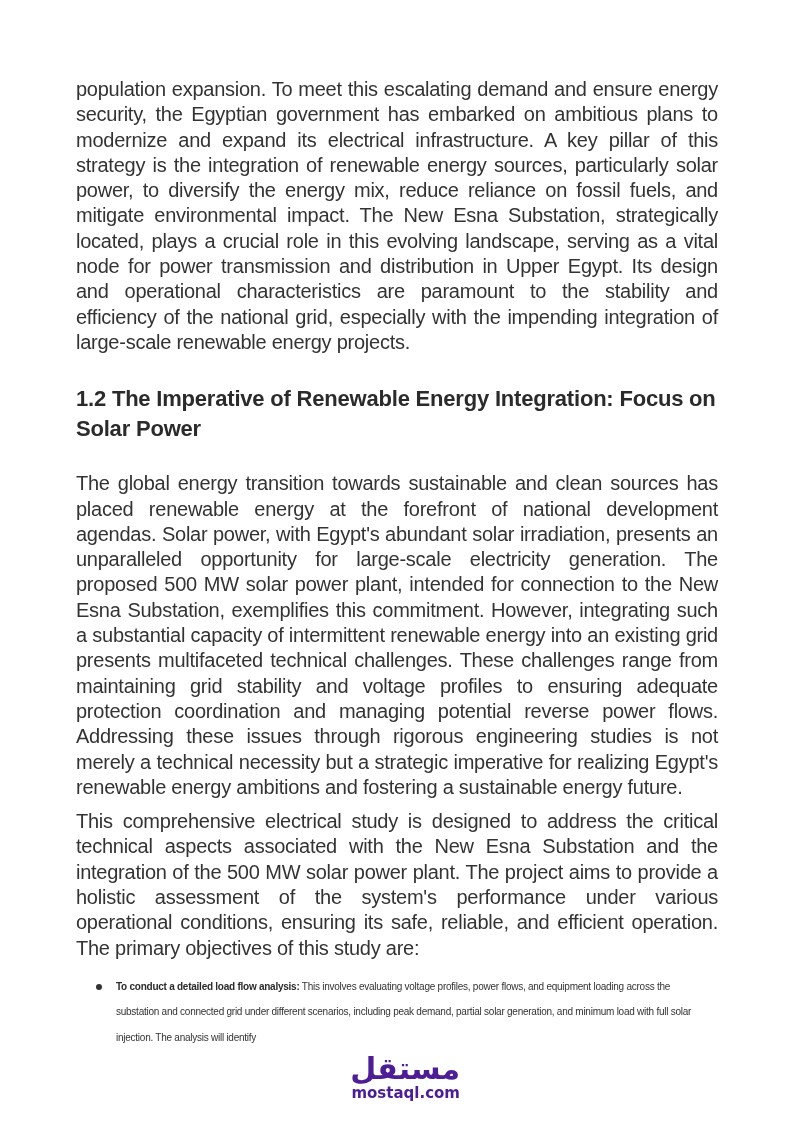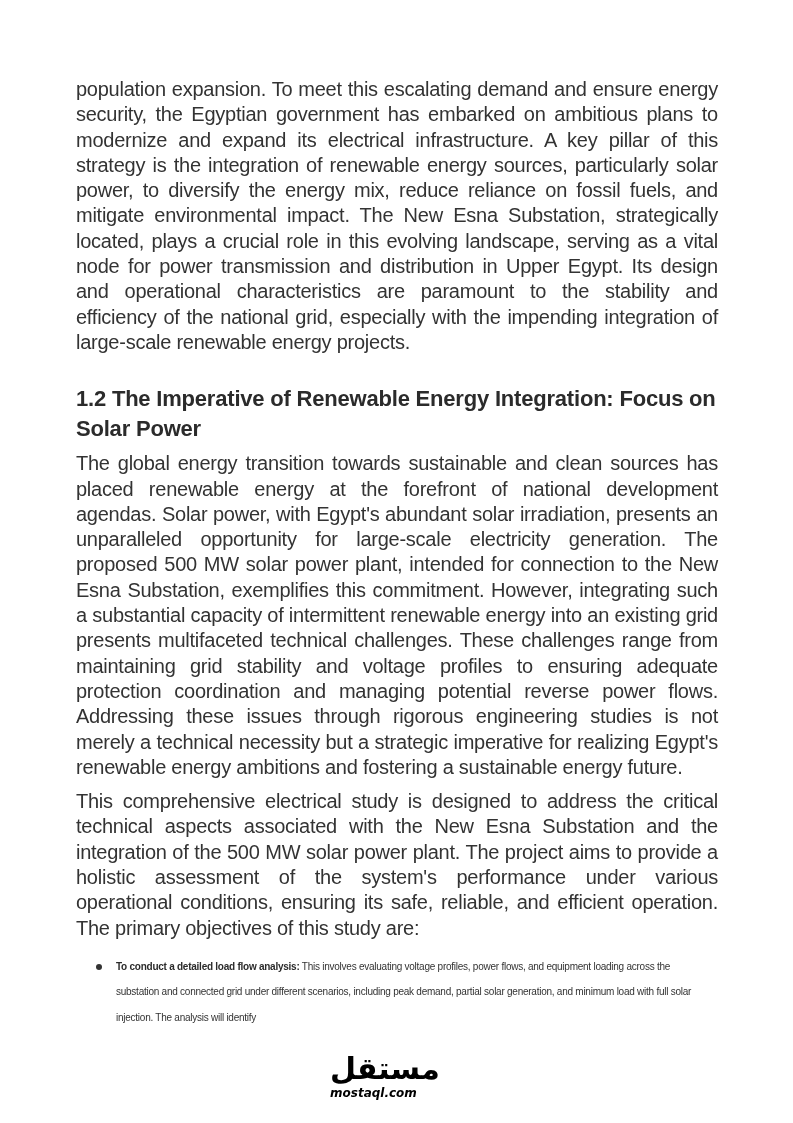--- a/index.html
+++ b/index.html
@@ -11,40 +11,40 @@
     }
     .para {
       font-size: 20px; line-height: 25.3px; margin: 0;
       text-align: justify; letter-spacing: -0.25px;
     }
     h2 {
       font-size: 22px; line-height: 30px; font-weight: bold; color: #2b2b2b;
       margin: 0; letter-spacing: -0.2px;
     }
     .h12 { margin-top: 29px; }
-    .p12 { margin-top: 7px; }
+    .p12 { margin-top: 27px; }
     .h13 { margin-top: 29px; }
     .p13 { margin-top: 9px; }
     ul { margin: 13px 0 0 0; padding: 0 0 0 40px; list-style: none; }
     li {
       position: relative; font-size: 10px; line-height: 25.3px;
       letter-spacing: -0.25px; color: #333333; text-align: left;
       padding-right: 10px;
     }
     li .bullet {
       position: absolute; left: -20px; top: 10px; width: 6px; height: 6px;
       border-radius: 50%; background: #333333;
     }
     li b { color: #2b2b2b; }
     .watermark {
       position: absolute; left: 330px; top: 1052px; width: 130px;
-      text-align: left; color: #000000; font-family: "DejaVu Sans", sans-serif;
+      text-align: right; color: #4c1d95; font-family: "DejaVu Sans", sans-serif;
     }
     .wm-ar { font-size: 30px; line-height: 34px; font-weight: bold; }
-    .wm-en { font-size: 12px; line-height: 14px; font-weight: bold; font-style: italic; }
+    .wm-en { font-size: 15px; line-height: 14px; font-weight: bold; }
   </style>
 </head>
 <body>
 
 <div class="page">
   <p class="para">population expansion. To meet this escalating demand and ensure energy security, the Egyptian government has embarked on ambitious plans to modernize and expand its electrical infrastructure. A key pillar of this strategy is the integration of renewable energy sources, particularly solar power, to diversify the energy mix, reduce reliance on fossil fuels, and mitigate environmental impact. The New Esna Substation, strategically located, plays a crucial role in this evolving landscape, serving as a vital node for power transmission and distribution in Upper Egypt. Its design and operational characteristics are paramount to the stability and efficiency of the national grid, especially with the impending integration of large-scale renewable energy projects.</p>
 
   <h2 class="h12">1.2 The Imperative of Renewable Energy Integration: Focus on Solar Power</h2>
   <p class="para p12">The global energy transition towards sustainable and clean sources has placed renewable energy at the forefront of national development agendas. Solar power, with Egypt's abundant solar irradiation, presents an unparalleled opportunity for large-scale electricity generation. The proposed 500 MW solar power plant, intended for connection to the New Esna Substation, exemplifies this commitment. However, integrating such a substantial capacity of intermittent renewable energy into an existing grid presents multifaceted technical challenges. These challenges range from maintaining grid stability and voltage profiles to ensuring adequate protection coordination and managing potential reverse power flows. Addressing these issues through rigorous engineering studies is not merely a technical necessity but a strategic imperative for realizing Egypt's renewable energy ambitions and fostering a sustainable energy future.</p>
 

